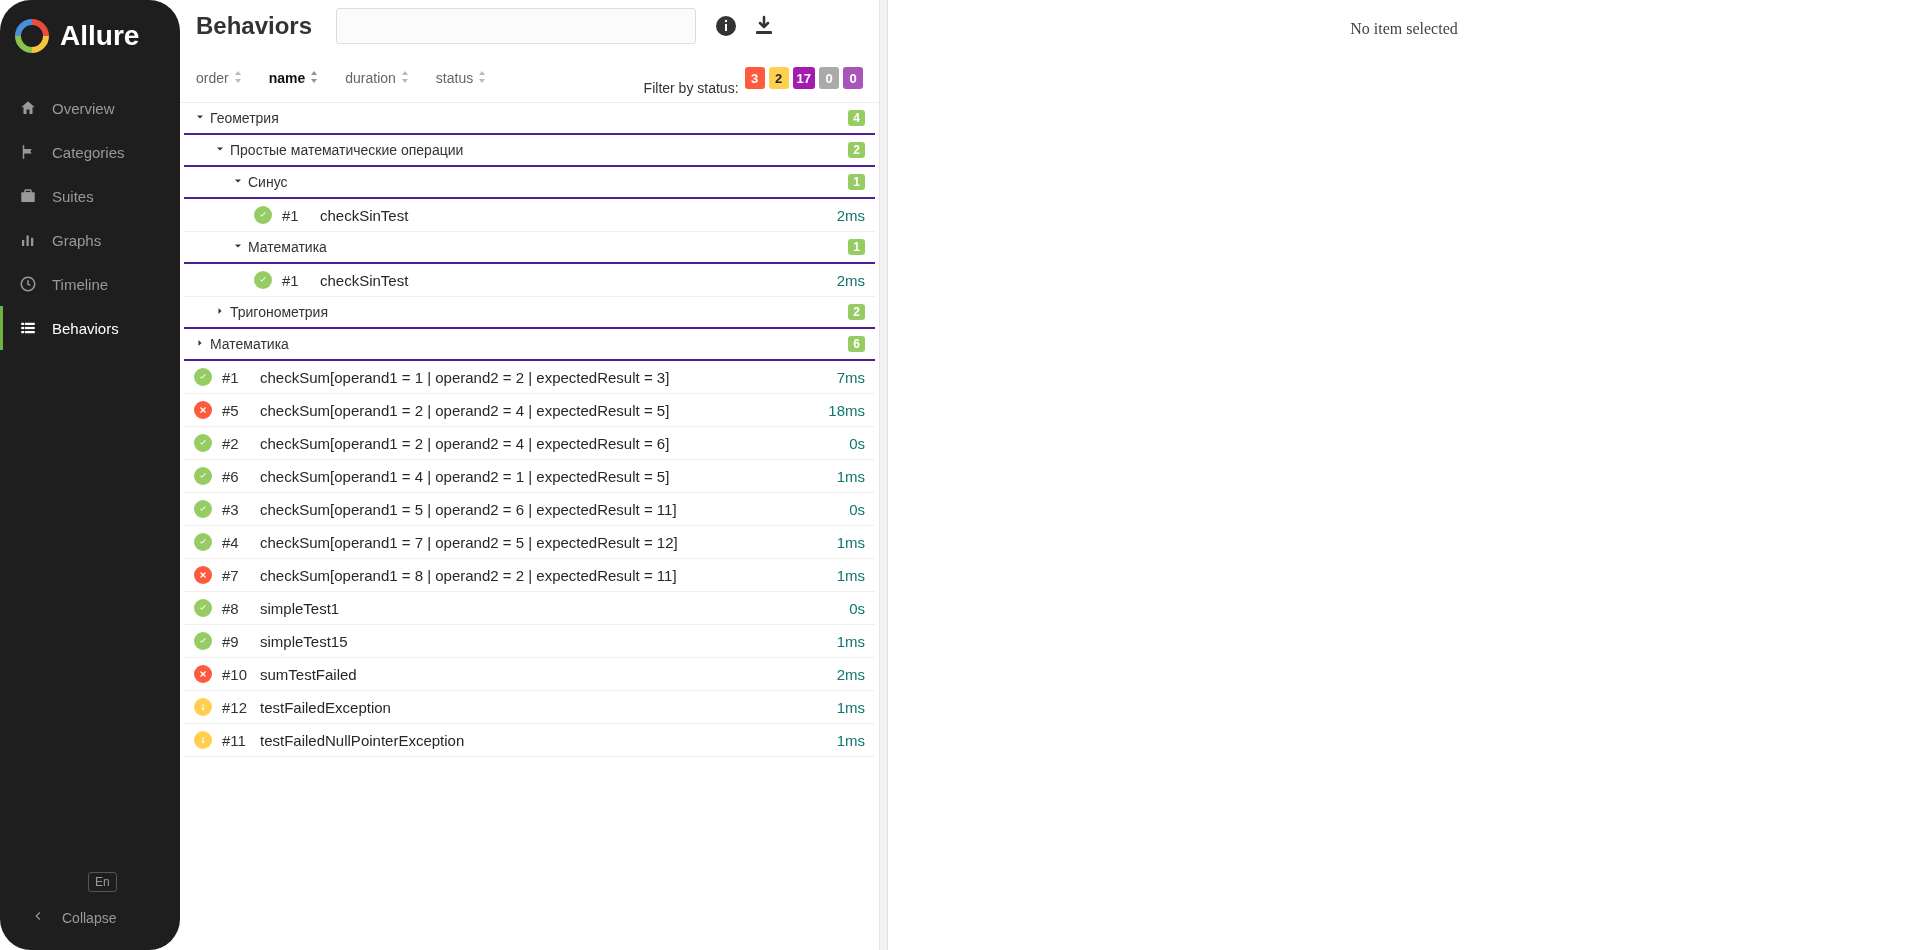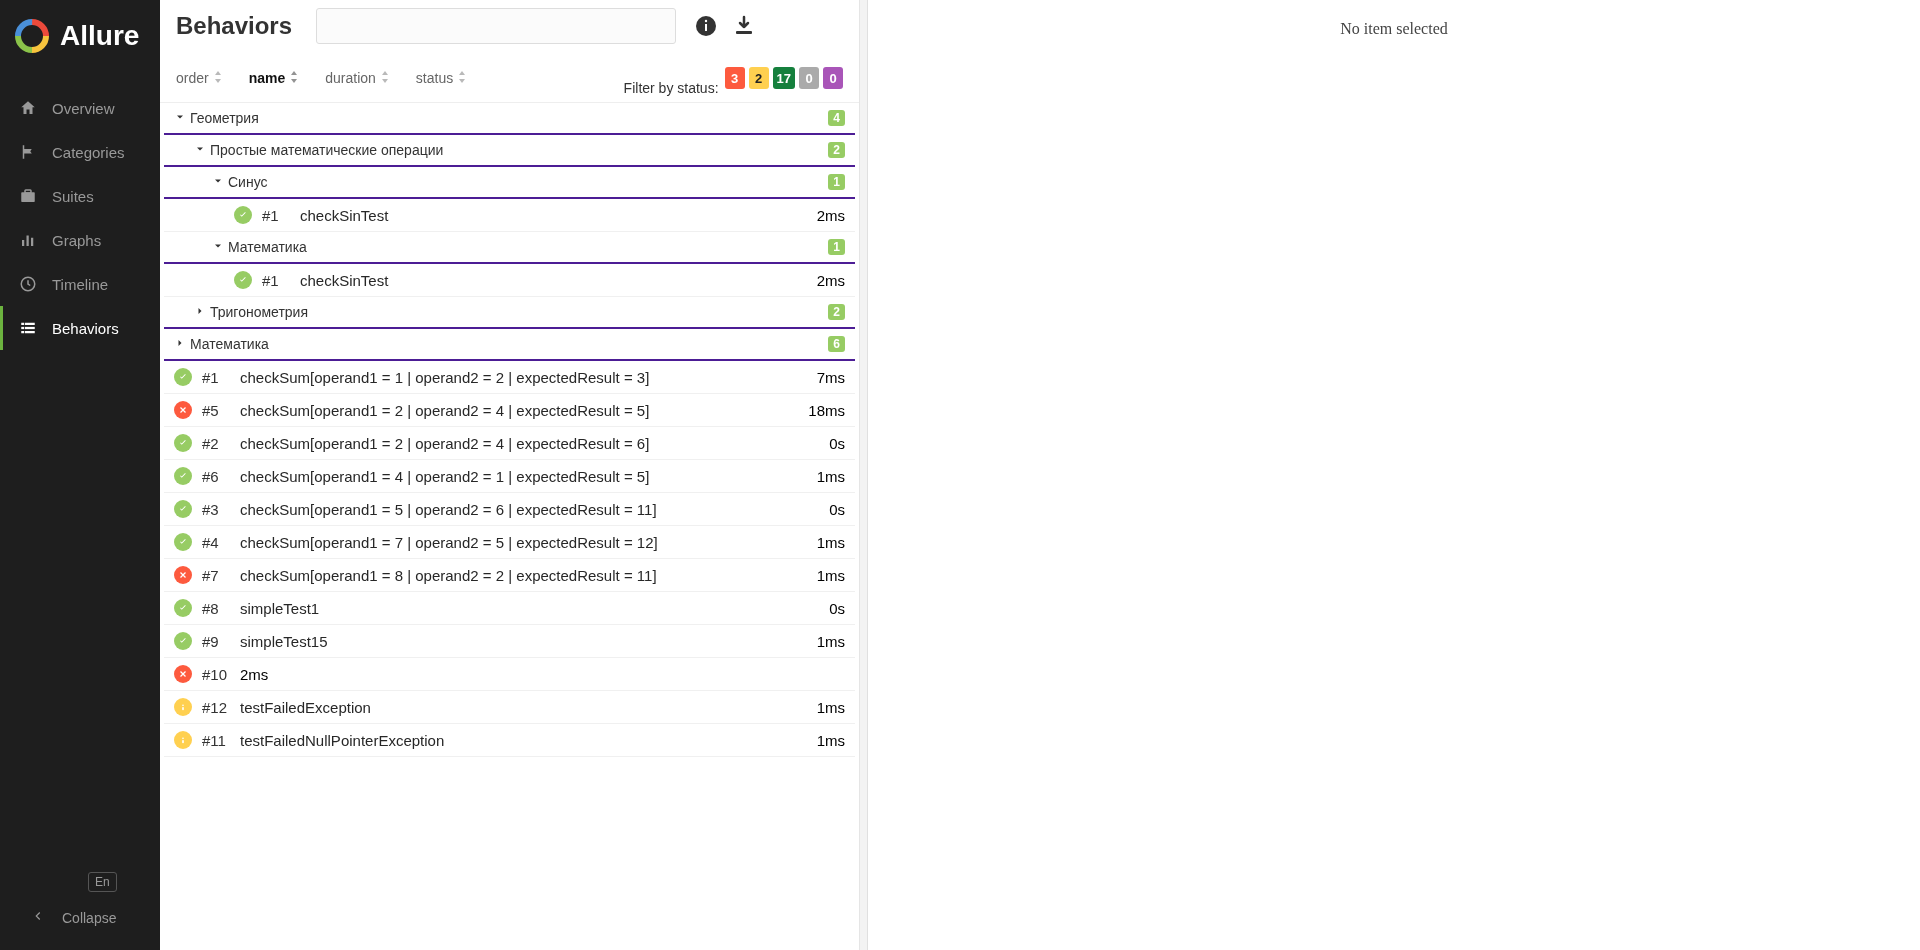--- a/index.html
+++ b/index.html
@@ -1,19 +1,19 @@
 <!DOCTYPE html>
 <html><head>
 <meta charset="utf-8">
 <style>
 * { box-sizing: border-box; margin: 0; padding: 0; }
 body { font-family: -apple-system, BlinkMacSystemFont, "Segoe UI", Helvetica, Arial, sans-serif; font-size: 14px; color: #333; background: #fff; overflow: hidden; }
 .app { display: flex; height: 100vh; }
 
-.sidebar { width: 160px; background: #1e1e1e; color: #b1b1b1; display: flex; flex-direction: column; flex-shrink: 0; }
+.sidebar { width: 180px; background: #1e1e1e; color: #b1b1b1; display: flex; flex-direction: column; flex-shrink: 0; border-radius: 31px; }
 .sidebar-logo { display: flex; align-items: center; padding: 18px 14px 22px 14px; color: #fff; }
 .sidebar-logo-icon { width: 36px; height: 36px; margin-right: 10px; }
 .sidebar-logo-text { font-size: 28px; font-weight: 700; color: #fff; }
 .sidebar-nav { flex: 1; padding: 10px 0; }
 .sidebar-item { display: flex; align-items: center; padding: 12px 18px; cursor: pointer; color: #999; position: relative; }
 .sidebar-item.active { color: #fff; border-left: 3px solid #6cb33f; padding-left: 15px; }
 .sidebar-item-icon { width: 20px; height: 20px; margin-right: 14px; display: inline-flex; align-items: center; justify-content: center; }
 .sidebar-item-label { font-size: 15px; }
 .sidebar-bottom { padding: 10px 10px; }
 .lang-btn { display: inline-block; margin-left: 78px; border: 1px solid #555; border-radius: 3px; padding: 2px 6px; font-size: 12px; color: #999; cursor: pointer; }
@@ -32,39 +32,39 @@
 
 .sorter-row { display: flex; align-items: center; padding: 10px 16px 6px 16px; border-bottom: 1px solid #eee; font-size: 14px; color: #666; }
 .sorter { display: flex; align-items: center; margin-right: 26px; cursor: pointer; justify-content: flex-end; }
 .sorter.active { color: #111; font-weight: 600; }
 .sort-caret { margin-left: 4px; opacity: .45; }
 .filter-label { margin-left: auto; color: #333; margin-top: 20px; }
 .status-pills { display: flex; gap: 4px; margin-left: 6px; }
 .pill { display: inline-flex; align-items: center; justify-content: center; min-width: 20px; height: 22px; padding: 0 4px; border-radius: 3px; color: #fff; font-size: 13px; font-weight: 600; cursor: pointer; }
 .pill-red { background: #fd5a3e; }
 .pill-yellow { background: #ffd050; color: #222; }
-.pill-green { background: #15803d; }
+.pill-green { background: #a21caf; }
 .pill-gray { background: #aaa; }
 .pill-purple { background: #a955b8; }
 
 .tree { padding: 0 4px 12px 4px; }
 .tree-row { display: flex; align-items: flex-end; padding: 7px 10px; border-bottom: 2px solid #4c1d95; cursor: pointer; }
 .tree-row .label { flex: 1; display: flex; align-items: center; }
 .tree-row .right { display: flex; align-items: center; gap: 8px; color: #333; font-size: 15px; }
 .chev { width: 10px; display: inline-block; margin-right: 6px; color: #333; transition: transform .15s; }
 .count-badge { background: #97cc64; color: #fff; font-size: 12px; font-weight: 600; border-radius: 3px; padding: 1px 5px; min-width: 16px; text-align: center; }
 
 .test-row { display: flex; align-items: center; padding: 7px 10px; border-bottom: 1px solid #f0f0f0; cursor: pointer; }
 .status-icon { width: 18px; height: 18px; border-radius: 50%; display: inline-flex; align-items: center; justify-content: center; margin-right: 10px; flex-shrink: 0; }
 .status-passed { background: #97cc64; }
 .status-failed { background: #fd5a3e; }
 .status-broken { background: #ffd050; }
 .test-num { color: #333; margin-right: 10px; font-size: 15px; min-width: 28px; }
 .test-name { flex: 1; color: #272727; font-size: 15px; white-space: nowrap; overflow: hidden; text-overflow: ellipsis; }
-.test-dur { color: #000000; font-size: 15px; }
+.test-dur { color: #0f766e; font-size: 15px; }
 .white-mark { width: 10px; height: 10px; fill: #fff; }
 
 .indent-0 { padding-left: 10px; }
 .indent-1 { padding-left: 30px; }
 .indent-2 { padding-left: 48px; }
 .indent-3 { padding-left: 70px; }
 </style>
 </head>
 <body>
 
@@ -389,20 +389,21 @@
             <span class="test-name">simpleTest15</span>
             <span class="test-dur">1ms</span>
           </div>
           <div class="test-row indent-0">
             <span class="status-icon status-failed">
               <svg class="white-mark" viewBox="0 0 24 24">
                 <path fill="#fff" d="M18 6L6 18M6 6l12 12" stroke="#fff" stroke-width="3"></path>
               </svg>
             </span>
             <span class="test-num">#10</span>
+            <span class="test-name">sumTestFailed</span>
             <span class="test-dur">2ms</span>
           </div>
           <div class="test-row indent-0">
             <span class="status-icon status-broken">
               <svg class="white-mark" viewBox="0 0 24 24">
                 <circle cx="12" cy="8" r="2" fill="#fff"></circle>
                 <rect x="10" y="12" width="4" height="8" rx="2" fill="#fff"></rect>
               </svg>
             </span>
             <span class="test-num">#12</span>

